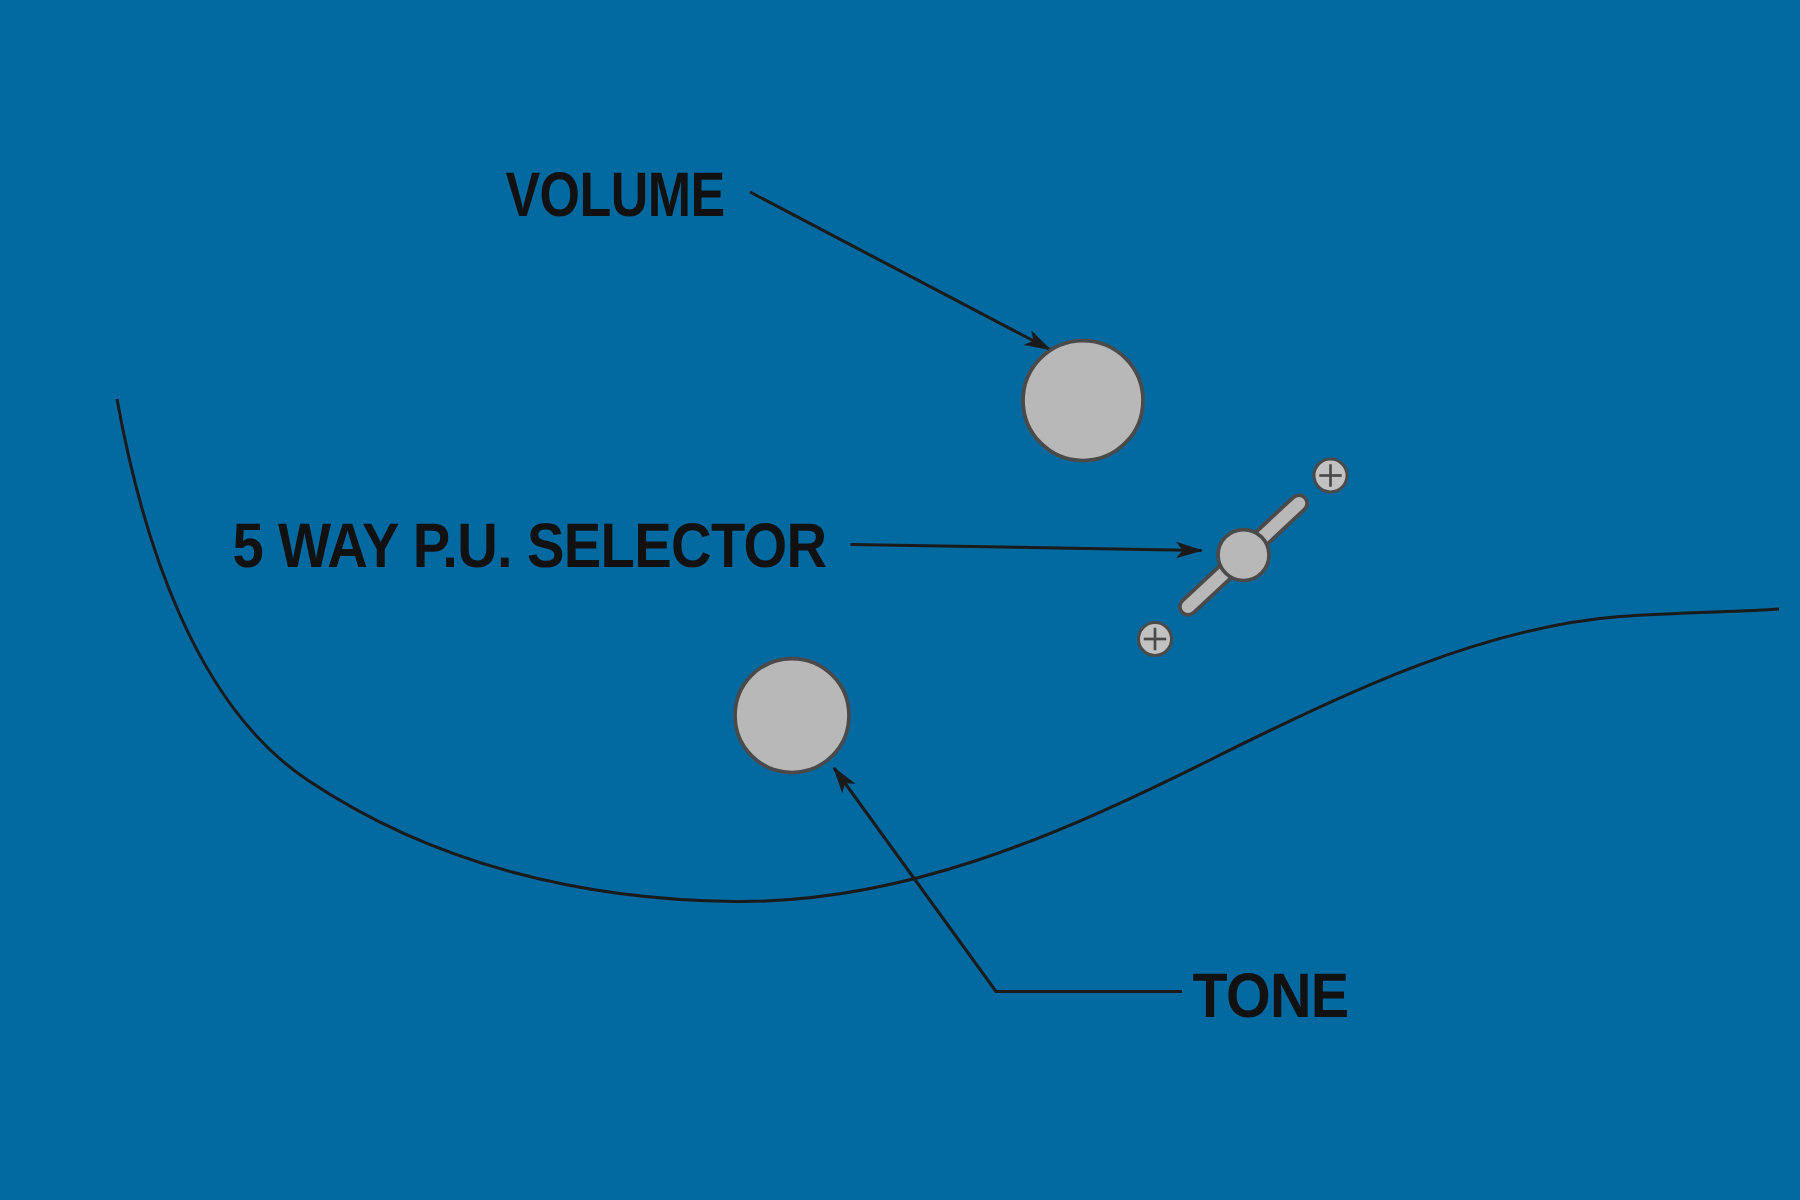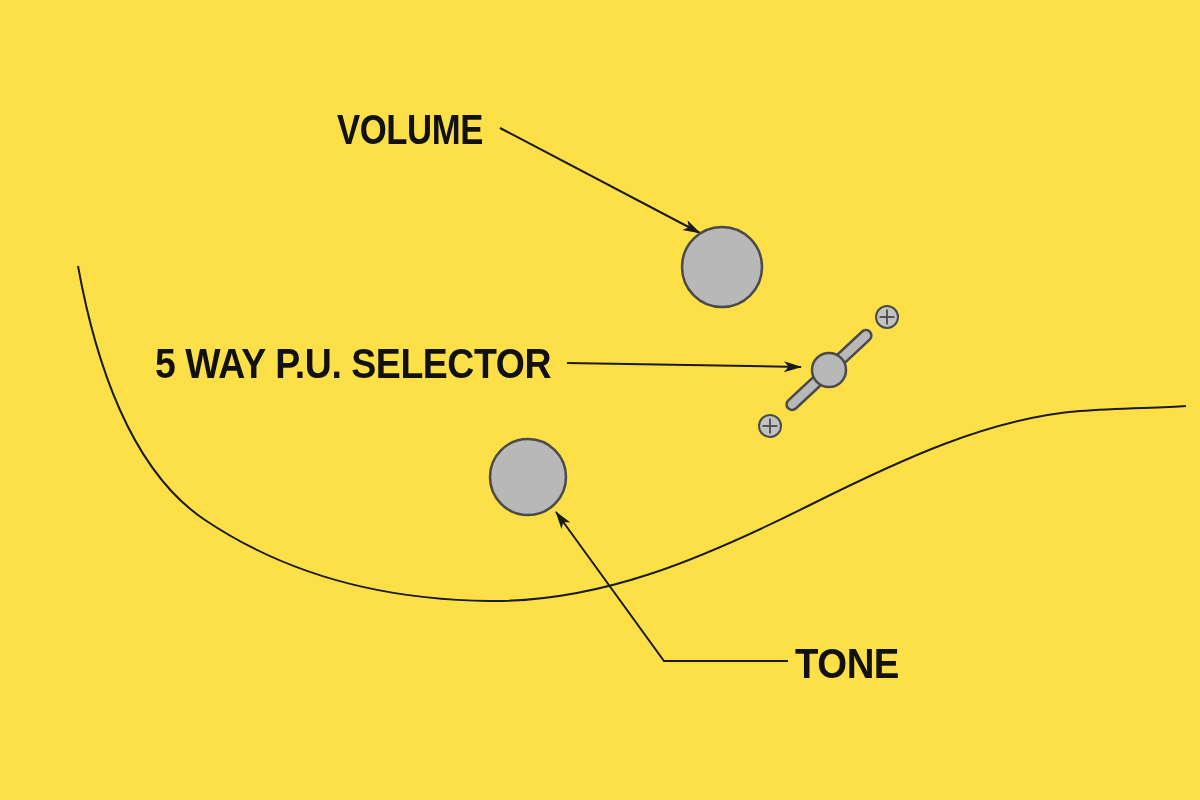--- a/index.html
+++ b/index.html
@@ -5,21 +5,21 @@
   html, body {
     margin: 0;
     padding: 0;
     background: #ffffff;
     font-family: "Liberation Sans", sans-serif;
   }
   .stage {
     position: relative;
     width: 1200px;
     height: 800px;
-    background: #fde047;
+    background: #0369a1;
     overflow: hidden;
   }
   svg { display: block; }
   .body-curve {
     fill: none;
     stroke-width: 2;
   }
   .pointer {
     fill: none;
     stroke-width: 2;

